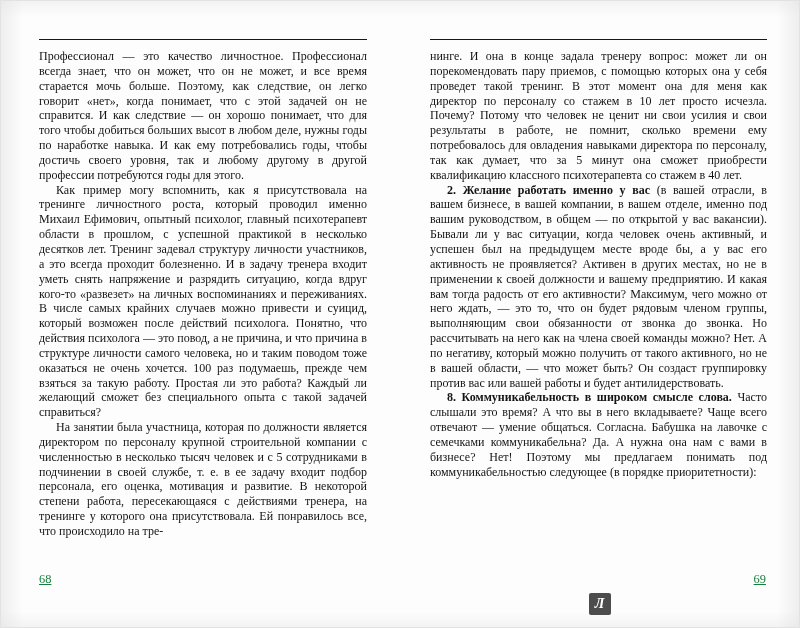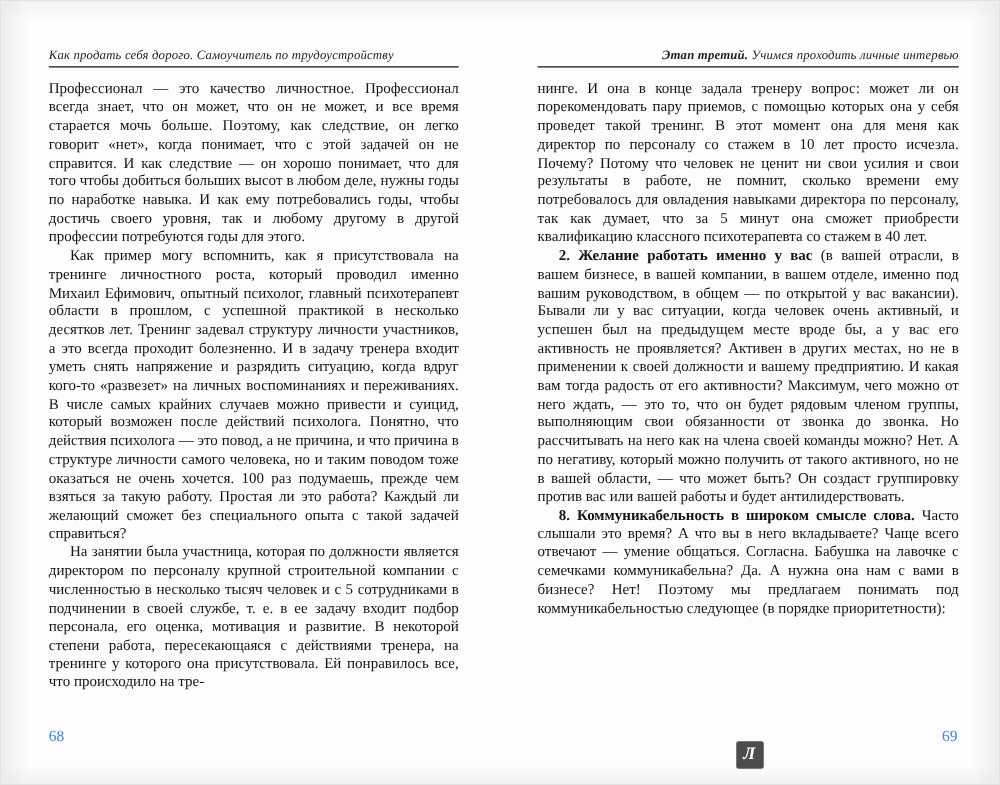--- a/index.html
+++ b/index.html
@@ -87,24 +87,25 @@
   .column p {
     margin: 0;
     text-indent: 17px;
   }
   .column p.no-indent { text-indent: 0; }
   .column b { font-weight: bold; }
 
   
   .folio {
     position: absolute;
-    bottom: 32px;
+    bottom: 42px;
     font-size: 12.4px;
-    color: #3b82f6;
+    color: #15803d;
     font-family: "Liberation Serif", "DejaVu Serif", serif;
+    text-decoration: underline;
   }
   .folio-left  { left: 38px;  text-align: left; }
   .folio-right { right: 33px; text-align: center; }
 
   
   .colophon {
     position: absolute;
     bottom: 14px;
     left: 50%;
     transform: translateX(-50%);
@@ -126,37 +127,33 @@
   }
 </style>
 </head>
 <body>
 
 <div class="scan">
   <div class="spread">
 
     <div class="page page-left">
 
-      <div class="runhead runhead-left">Как продать себя дорого. Самоучитель по трудоустройству</div>
       <div class="rule"></div>
 
       <div class="column">
         <p class="no-indent">Профессионал — это качество личностное. Профессионал всегда знает, что он может, что он не может, и все время старается мочь больше. Поэтому, как следствие, он легко говорит «нет», когда понимает, что с этой задачей он не справится. И как следствие — он хорошо понимает, что для того чтобы добиться больших высот в любом деле, нужны годы по наработке навыка. И как ему потребовались годы, чтобы достичь своего уровня, так и любому другому в другой профессии потребуются годы для этого.</p>
         <p>Как пример могу вспомнить, как я присутствовала на тренинге личностного роста, который проводил именно Михаил Ефимович, опытный психолог, главный психотерапевт области в прошлом, с успешной практикой в несколько десятков лет. Тренинг задевал структуру личности участников, а это всегда проходит болезненно. И в задачу тренера входит уметь снять напряжение и разрядить ситуацию, когда вдруг кого-то «развезет» на личных воспоминаниях и переживаниях. В числе самых крайних случаев можно привести и суицид, который возможен после действий психолога. Понятно, что действия психолога — это повод, а не причина, и что причина в структуре личности самого человека, но и таким поводом тоже оказаться не очень хочется. 100 раз подумаешь, прежде чем взяться за такую работу. Простая ли это работа? Каждый ли желающий сможет без специального опыта с такой задачей справиться?</p>
         <p>На занятии была участница, которая по должности является директором по персоналу крупной строительной компании с численностью в несколько тысяч человек и с 5 сотрудниками в подчинении в своей службе, т. е. в ее задачу входит подбор персонала, его оценка, мотивация и развитие. В некоторой степени работа, пересекающаяся с действиями тренера, на тренинге у которого она присутствовала. Ей понравилось все, что происходило на тре-</p>
       </div>
 
       <div class="folio folio-left">68</div>
     </div>
 
     <div class="page page-right">
 
-      <div class="runhead runhead-right">
-        <span class="rh-strong">Этап третий.</span><span> Учимся проходить личные интервью</span>
-      </div>
       <div class="rule"></div>
 
       <div class="column">
         <p class="no-indent"><span>нинге. И она в конце задала тренеру вопрос: может ли он порекомендовать пару приемов, с помощью которых она у себя проведет такой тренинг. В этот момент она для меня как директор по персоналу со стажем в 10 лет просто исчезла. Почему? Потому что человек не ценит ни свои усилия и свои результаты в работе, не помнит, сколько времени ему потребовалось для овладения навыками директора по персоналу, так как думает, что за 5 минут она сможет приобрести квалификацию классного психотерапевта со стажем в 40 лет.</span></p>
 
         <p><b>2. Желание работать именно у вас</b><span> (в вашей отрасли, в вашем бизнесе, в вашей компании, в вашем отделе, именно под вашим руководством, в общем — по открытой у вас вакансии). Бывали ли у вас ситуации, когда человек очень активный, и успешен был на предыдущем месте вроде бы, а у вас его активность не проявляется? Активен в других местах, но не в применении к своей должности и вашему предприятию. И какая вам тогда радость от его активности? Максимум, чего можно от него ждать, — это то, что он будет рядовым членом группы, выполняющим свои обязанности от звонка до звонка. Но рассчитывать на него как на члена своей команды можно? Нет. А по негативу, который можно получить от такого активного, но не в вашей области, — что может быть? Он создаст группировку против вас или вашей работы и будет антилидерствовать.</span></p>
 
         <p><b>8. Коммуникабельность в широком смысле слова.</b><span> Часто слышали это время? А что вы в него вкладываете? Чаще всего отвечают — умение общаться. Согласна. Бабушка на лавочке с семечками коммуникабельна? Да. А нужна она нам с вами в бизнесе? Нет! Поэтому мы предлагаем понимать под коммуникабельностью следующее (в порядке приоритетности):</span></p>
       </div>
 

